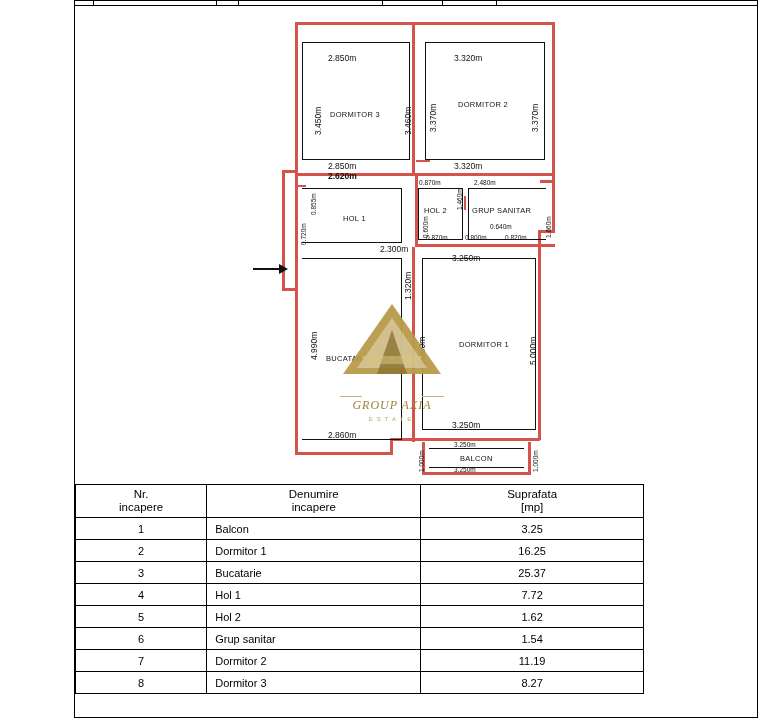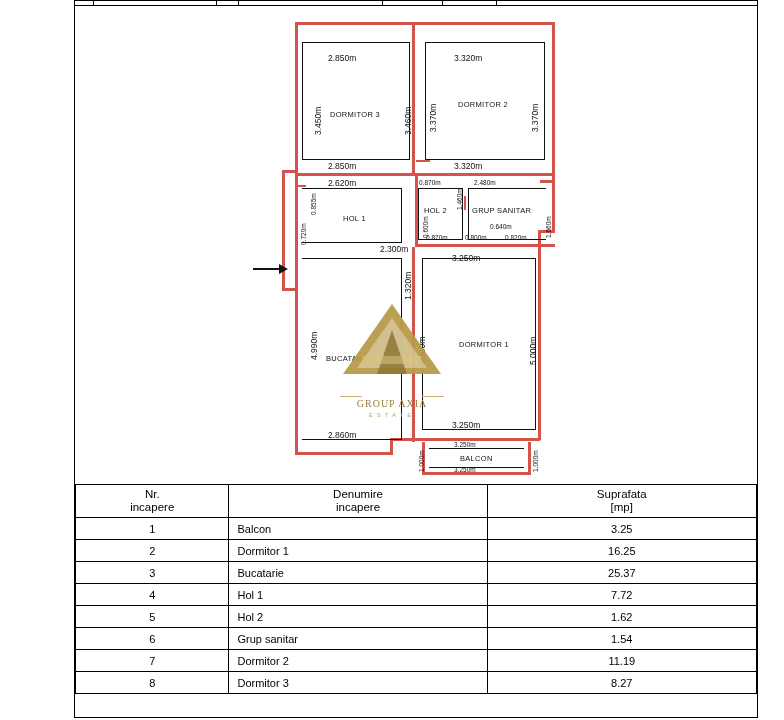--- a/index.html
+++ b/index.html
@@ -112,45 +112,46 @@
     position: absolute;
     left: 322px;
     top: 300px;
     width: 140px;
     height: 120px;
     pointer-events: none;
     text-align: center;
   }
   .watermark .wm-name {
     font-family: "Liberation Serif", serif;
-    font-size: 10px;
+    font-size: 12px;
     letter-spacing: 1px;
     color: #9c8038;
     margin-top: 20px;
+    font-style: italic;
   }
   .watermark .wm-sub {
     font-size: 6px;
     letter-spacing: 4px;
     color: #c0a860;
     margin-top: 3px;
   }
   .watermark .wm-rule {
     position: absolute;
     top: 96px;
     height: 1px;
     background: #c9b273;
     width: 22px;
   }
 
   
   .table {
     position: absolute;
     left: 75px;
     top: 484px;
-    width: 682px;
+    width: 569px;
     border-collapse: collapse;
     font-size: 11px;
   }
   .table td, .table th {
     border: 1px solid #000;
     text-align: center;
     font-weight: normal;
     padding: 2px 4px;
   }
   .table th { font-size: 11.5px; line-height: 13px; padding: 3px 4px; }
@@ -264,21 +265,21 @@
     <div class="dim" style="left:88px;top:43px;">2.850m</div>
     <div class="dim vert" style="left:73px;top:125px;">3.450m</div>
     <div class="dim vert" style="left:163px;top:125px;">3.460m</div>
     <div class="dim" style="left:88px;top:151px;">2.850m</div>
 
     <div class="dim" style="left:214px;top:43px;">3.320m</div>
     <div class="dim vert" style="left:188px;top:122px;">3.370m</div>
     <div class="dim vert" style="left:290px;top:122px;">3.370m</div>
     <div class="dim" style="left:214px;top:151px;">3.320m</div>
 
-    <div class="dim" style="left:88px;top:168px;">2.620m</div>
+    <div class="dim" style="left:88px;top:161px;font-weight:bold;">2.620m</div>
     <div class="dim vert small" style="left:70px;top:205px;">0.855m</div>
     <div class="dim vert small" style="left:60px;top:235px;">0.720m</div>
     <div class="dim" style="left:96px;top:234px;margin-left:44px;">2.300m</div>
 
     <div class="dim small" style="left:179px;top:169px;">0.870m</div>
     <div class="dim vert small" style="left:216px;top:200px;">1.460m</div>
     <div class="dim vert small" style="left:182px;top:228px;">0.600m</div>
     <div class="dim small" style="left:186px;top:224px;">0.870m</div>
 
     <div class="dim small" style="left:234px;top:169px;">2.480m</div>

